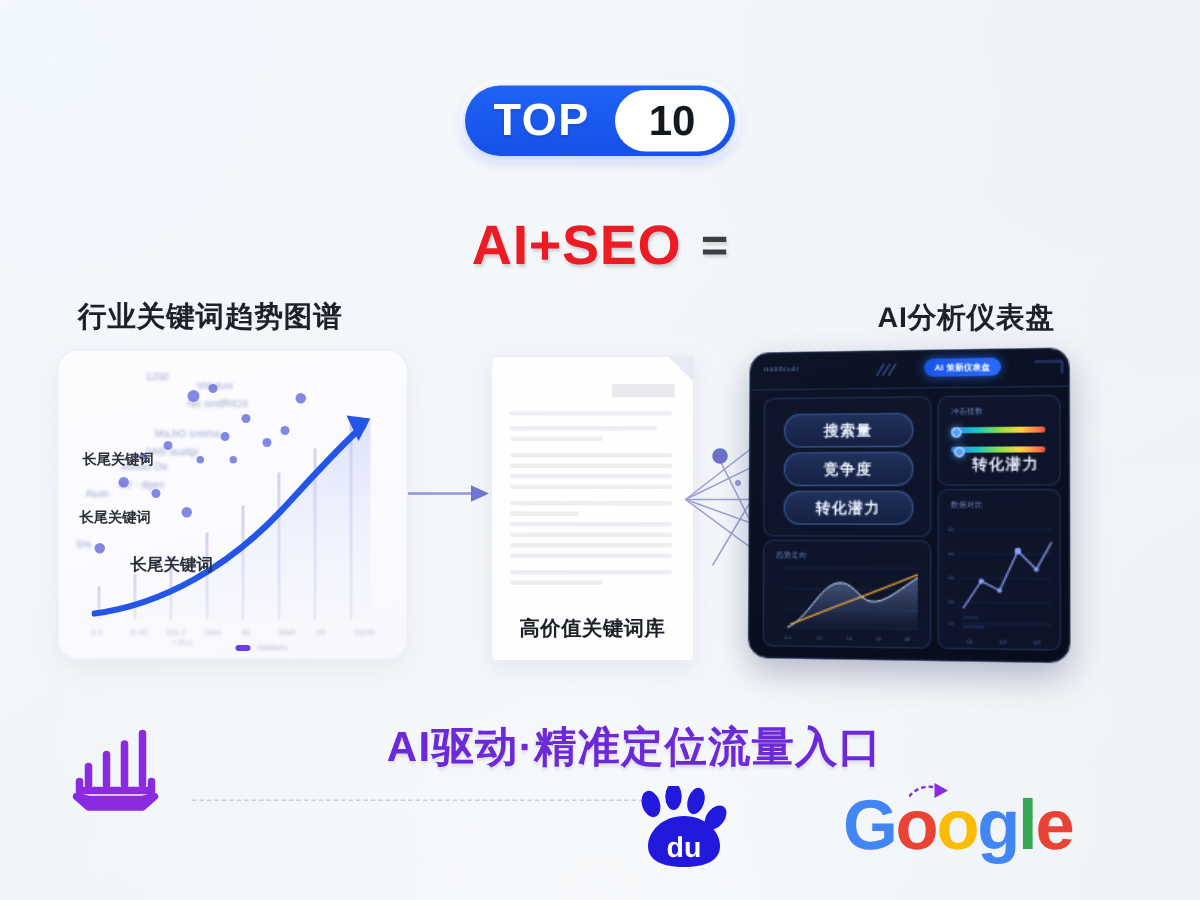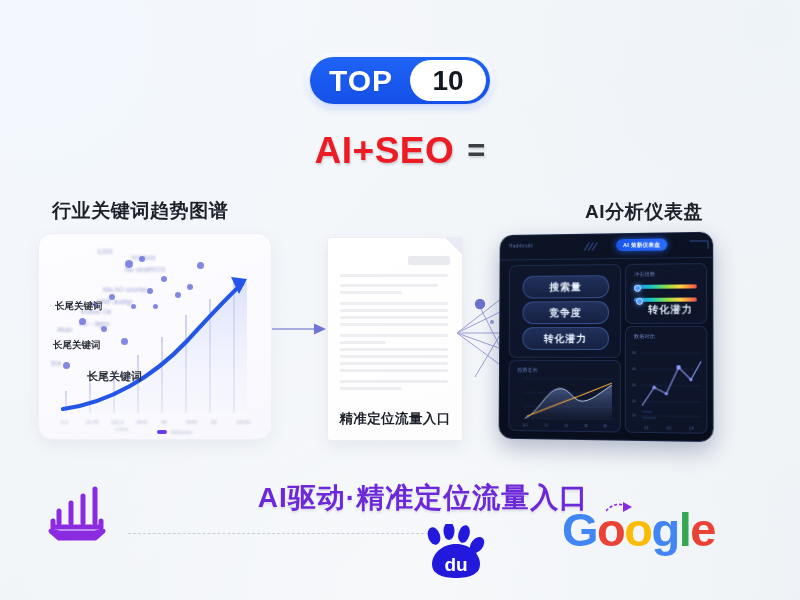--- a/index.html
+++ b/index.html
@@ -29,21 +29,21 @@
   }
   .top-badge .tb-num{
     position:absolute;right:4px;top:3px;width:76px;height:41px;
     background:#fff;border-radius:21px;
     display:flex;align-items:center;justify-content:center;
     color:#14181f;font-size:28px;font-weight:bold;
   }
 
   
   .headline{
-    position:absolute;left:0;right:0;top:127px;height:48px;
+    position:absolute;left:0;right:0;top:140px;height:48px;
     display:flex;align-items:center;justify-content:center;gap:13px;
   }
   .hl-red{
     font-size:37px;font-weight:bold;color:#ed1c24;letter-spacing:.5px;
     text-shadow:1px 2px 2px rgba(160,160,170,.45);
   }
   .hl-eq{font-size:31px;font-weight:bold;color:#3b3f46;text-shadow:1px 2px 2px rgba(170,170,180,.4);}
   .hl-purple{
     font-size:37px;font-weight:bold;color:#8a2be2;letter-spacing:1px;
     text-shadow:1px 2px 2px rgba(160,160,175,.45);
@@ -175,21 +175,21 @@
 
   
   .ped-icon{position:absolute;left:45px;top:483px;width:76px;height:62px;}
 
   
   .baidu{position:absolute;left:420px;top:524px;width:140px;height:58px;}
   .baidu-text{
     position:absolute;left:68px;top:12px;font-size:37px;font-weight:bold;color:#e10600;
     letter-spacing:-1px;line-height:1;
   }
-  .google{position:absolute;left:562px;top:505px;width:188px;height:58px;}
+  .google{position:absolute;left:562px;top:525px;width:188px;height:58px;}
   .g-word{position:absolute;left:0;top:0;font-size:47px;font-weight:bold;letter-spacing:-1.5px;line-height:1.05;}
   .g-word b{font-weight:bold;}
   .g-arrow{position:absolute;left:44px;top:-3px;width:26px;height:14px;}
 </style>
 </head>
 <body>
 
 <div class="stage">
 
   <div class="top-badge">
@@ -304,21 +304,21 @@
         <div class="doc-line" style="top: 103px; width: 46px;"></div>
         <div class="doc-line" style="top: 110px; width: 108px;"></div>
         <div class="doc-line" style="top: 117px; width: 108px;"></div>
         <div class="doc-line" style="top: 124px; width: 108px;"></div>
         <div class="doc-line" style="top: 131px; width: 108px;"></div>
         <div class="doc-line" style="top: 142px; width: 108px;"></div>
         <div class="doc-line" style="top: 149px; width: 62px;"></div>
         <div class="doc-line" style="top: 46px; width: 34px; left: 76px;"></div>
         <div class="doc-line" style="top: 103px; width: 10px; left: 12px;"></div>
       </div>
-    <div class="doc-label">精准定位流量入口</div>
+    <div class="doc-label">高价值关键词库</div>
   </div>
 
   <svg class="fan" viewBox="0 0 85 130">
     <g stroke="#8a90cf" stroke-width="1" fill="none" opacity=".85">
       <line x1="2" y1="68" x2="82" y2="6"></line>
       <line x1="2" y1="68" x2="80" y2="30"></line>
       <line x1="2" y1="68" x2="84" y2="68"></line>
       <line x1="2" y1="68" x2="80" y2="96"></line>
       <line x1="2" y1="68" x2="78" y2="124"></line>
       <line x1="24" y1="40" x2="60" y2="112"></line>

